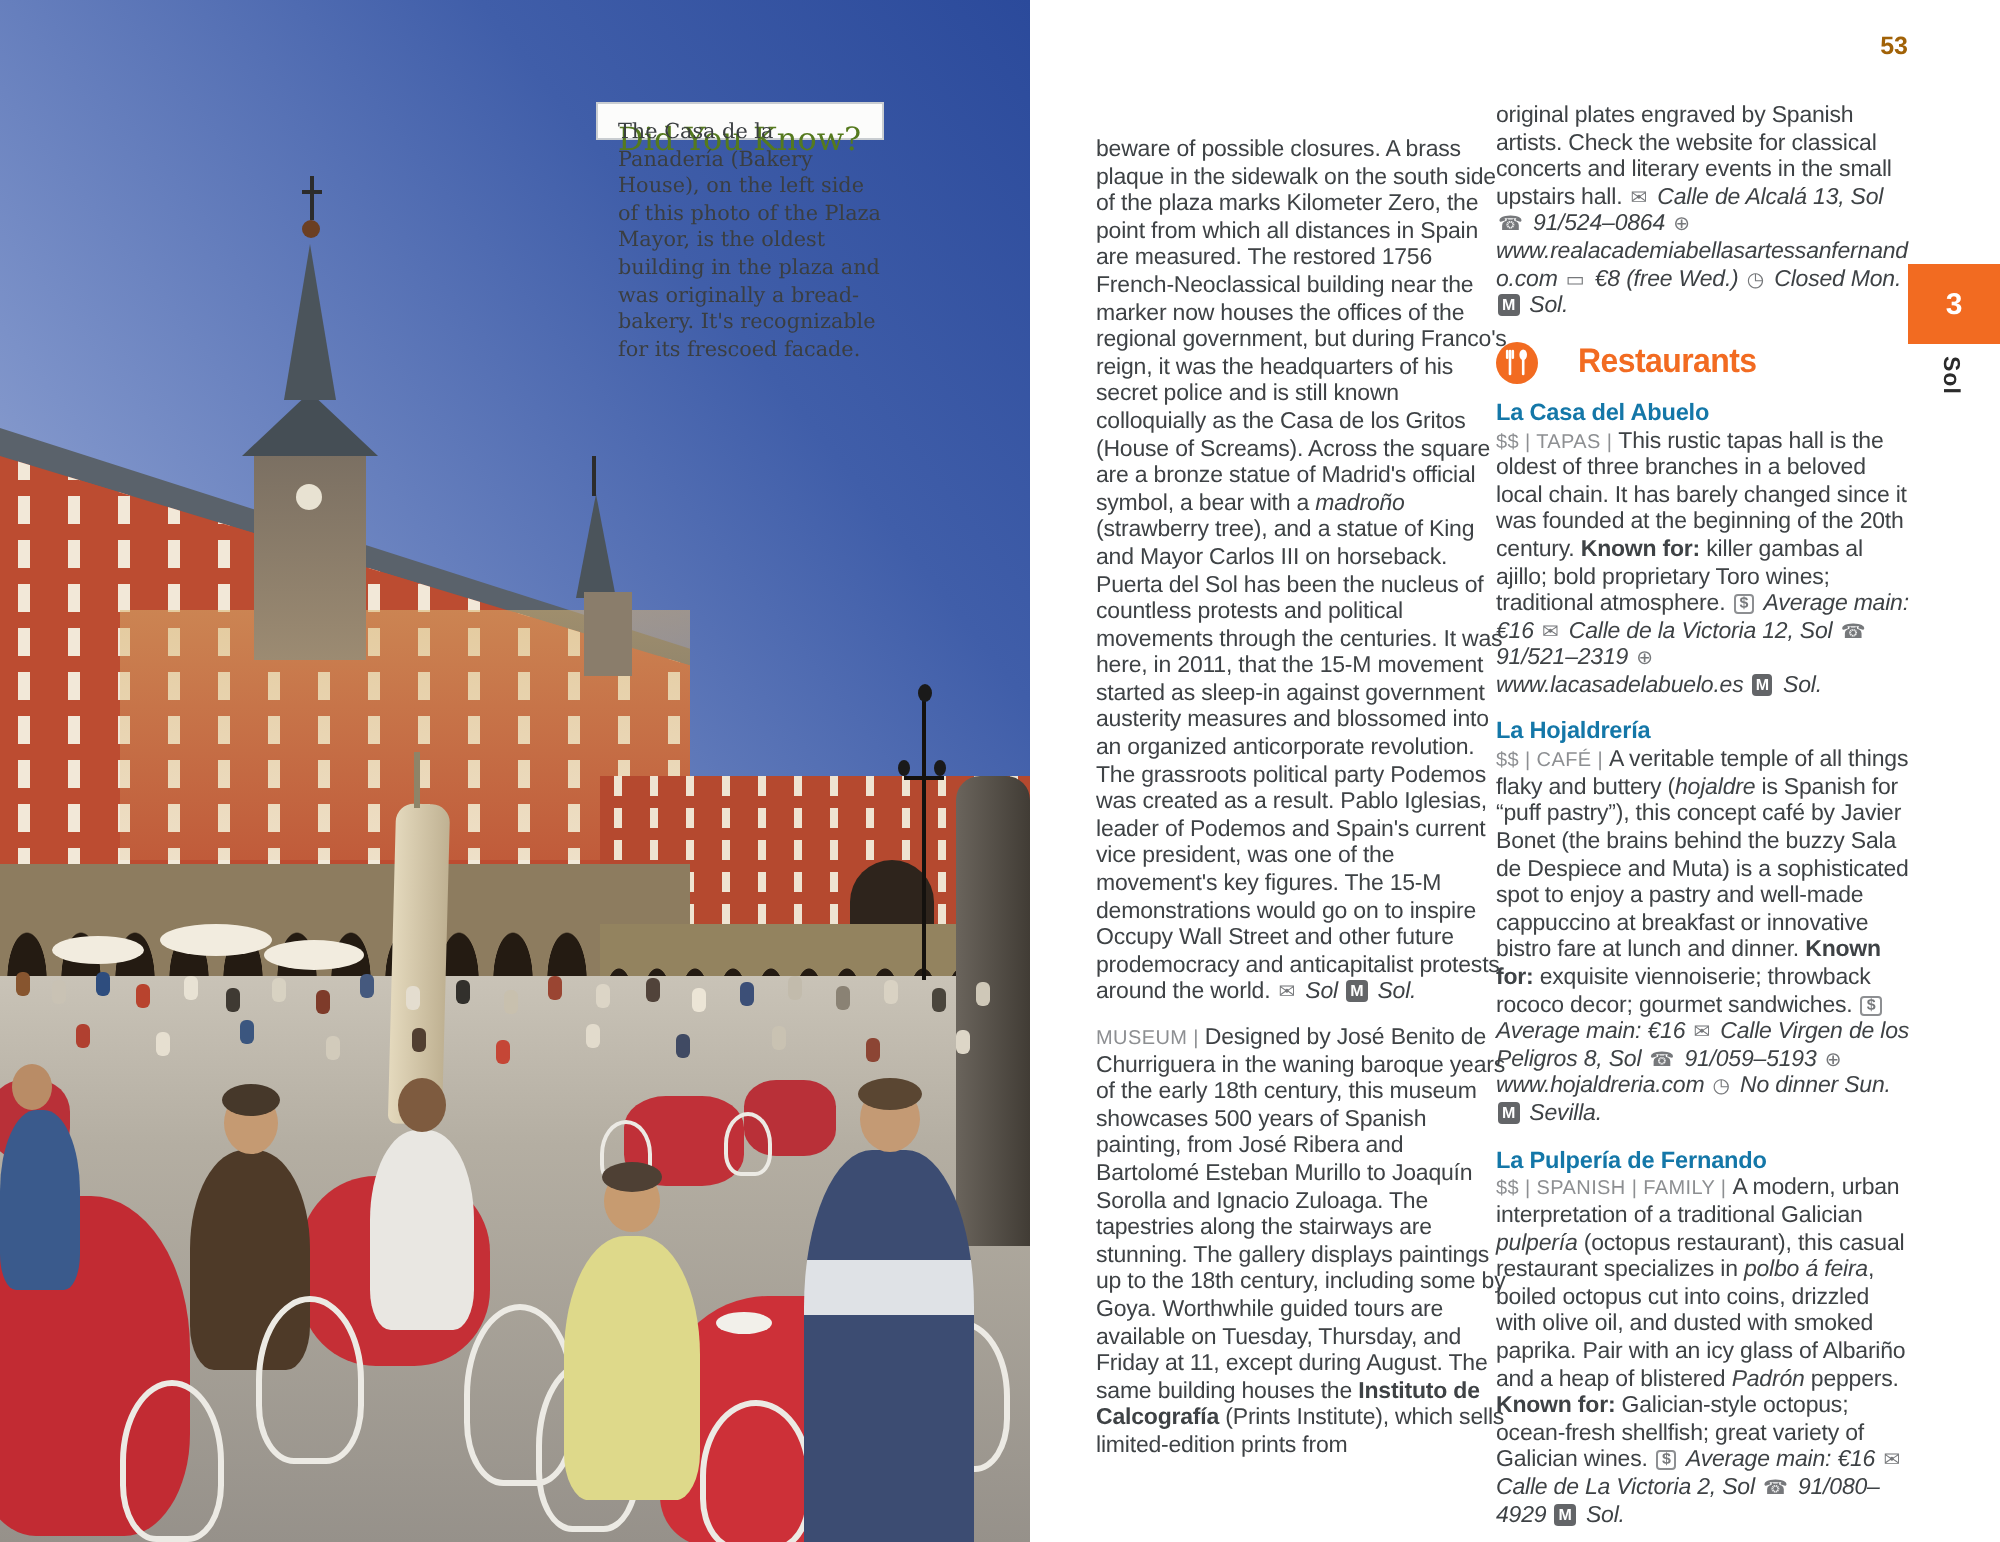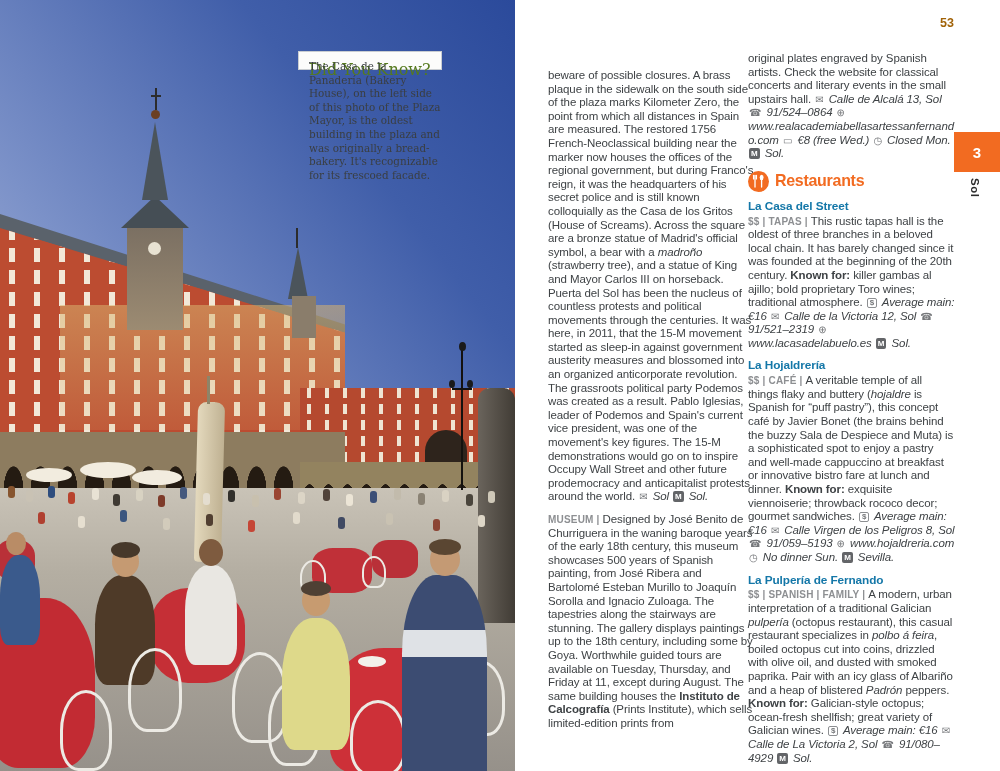--- a/index.html
+++ b/index.html
@@ -123,29 +123,29 @@
   .col{position:absolute;top:52px;width:207px;color:#3e4245;font-size:11.5px;
        line-height:13.6px;letter-spacing:-.1px;}
   .col-middle{left:548px;margin-top:17px;}
   .col-right{left:748px;}
   .body-para{margin:0 0 9px 0;overflow-wrap:anywhere;}
   .listing{margin:0 0 9px 0;}
   .listing-heading{margin:0 0 1px 0;font-size:11.8px;line-height:13.8px;}
   .listing-body{margin:0;overflow-wrap:anywhere;}
   .seg-hb{color:#1477a8;font-weight:bold;}
   .seg-hi{font-style:italic;color:#3e4245;}
-  .seg-label{color:#8d8f92;font-weight:bold;font-size:10px;letter-spacing:.2px;}
+  .seg-label{color:#8d8f92;font-weight:normal;font-size:10px;letter-spacing:.2px;}
   .seg-b{font-weight:bold;}
   .seg-i{font-style:italic;}
   .ic{font-style:normal;color:#76787b;font-size:10px;margin:0 2px 0 1px;}
   .ic-metro{display:inline-block;background:#636568;color:#fff;font-size:8px;font-weight:bold;
        line-height:9px;padding:1px 2px;border-radius:2px;vertical-align:1px;}
   .ic-dollar{display:inline-block;border:1px solid #8d8f92;color:#76787b;font-size:8px;
        font-weight:bold;line-height:8px;padding:0 2px;border-radius:2px;vertical-align:1px;}
-  .section-header{display:flex;align-items:center;gap:6px;margin:10px 0 8px;}
+  .section-header{display:flex;align-items:center;gap:20px;margin:10px 0 8px;}
   .sec-icon{width:21px;height:21px;flex:0 0 auto;display:inline-block;}
   .sec-label{color:#f26b21;font-weight:bold;font-size:17px;letter-spacing:-.3px;
        transform:scaleX(.94);transform-origin:left;}
 </style>
 </head>
 <body>
 
 <div class="page">
 
   <div class="photo">
@@ -237,21 +237,21 @@
               <path d="M7 4.5v11.5"></path>
               <path d="M5.6 4.5v3.4"></path>
               <path d="M8.4 4.5v3.4"></path>
               <path d="M13.6 8.8v7.2"></path>
             </g>
             <ellipse cx="13.6" cy="6.4" rx="1.9" ry="2.7" fill="#fff"></ellipse>
           </svg></span>
         <span class="sec-label">Restaurants</span>
       </div>
       <div class="listing">
-        <h4 class="listing-heading"><span class="seg-hb">La Casa del Street</span></h4>
+        <h4 class="listing-heading"><span class="seg-hb">La Casa del Abuelo</span></h4>
         <p class="listing-body"><span class="seg-label">$$ | TAPAS | </span><span class="seg-p">This rustic tapas hall is the oldest of three branches in a beloved local chain. It has barely changed since it was founded at the beginning of the 20th century. </span><span class="seg-b">Known for:</span><span class="seg-p"> killer gambas al ajillo; bold proprietary Toro wines; traditional atmosphere. </span><span class="ic ic-dollar">$</span><span class="seg-i"> Average main: €16 </span><span class="ic ic-envelope">✉</span><span class="seg-i"> Calle de la Victoria 12, Sol </span><span class="ic ic-phone">☎</span><span class="seg-i"> 91/521–2319 </span><span class="ic ic-globe">⊕</span><span class="seg-i"> www.lacasadelabuelo.es </span><span class="ic ic-metro">M</span><span class="seg-i"> Sol.</span></p>
       </div>
       <div class="listing">
         <h4 class="listing-heading"><span class="seg-hb">La Hojaldrería</span></h4>
         <p class="listing-body"><span class="seg-label">$$ | CAFÉ | </span><span class="seg-p">A veritable temple of all things flaky and buttery (</span><span class="seg-i">hojaldre</span><span class="seg-p"> is Spanish for “puff pastry”), this concept café by Javier Bonet (the brains behind the buzzy Sala de Despiece and Muta) is a sophisticated spot to enjoy a pastry and well-made cappuccino at breakfast or innovative bistro fare at lunch and dinner. </span><span class="seg-b">Known for:</span><span class="seg-p"> exquisite viennoiserie; throwback rococo decor; gourmet sandwiches. </span><span class="ic ic-dollar">$</span><span class="seg-i"> Average main: €16 </span><span class="ic ic-envelope">✉</span><span class="seg-i"> Calle Virgen de los Peligros 8, Sol </span><span class="ic ic-phone">☎</span><span class="seg-i"> 91/059–5193 </span><span class="ic ic-globe">⊕</span><span class="seg-i"> www.hojaldreria.com </span><span class="ic ic-clock">◷</span><span class="seg-i"> No dinner Sun. </span><span class="ic ic-metro">M</span><span class="seg-i"> Sevilla.</span></p>
       </div>
       <div class="listing">
         <h4 class="listing-heading"><span class="seg-hb">La Pulpería de Fernando</span></h4>
         <p class="listing-body"><span class="seg-label">$$ | SPANISH | FAMILY | </span><span class="seg-p">A modern, urban interpretation of a traditional Galician </span><span class="seg-i">pulpería</span><span class="seg-p"> (octopus restaurant), this casual restaurant specializes in </span><span class="seg-i">polbo á feira</span><span class="seg-p">, boiled octopus cut into coins, drizzled with olive oil, and dusted with smoked paprika. Pair with an icy glass of Albariño and a heap of blistered </span><span class="seg-i">Padrón</span><span class="seg-p"> peppers. </span><span class="seg-b">Known for:</span><span class="seg-p"> Galician-style octopus; ocean-fresh shellfish; great variety of Galician wines. </span><span class="ic ic-dollar">$</span><span class="seg-i"> Average main: €16 </span><span class="ic ic-envelope">✉</span><span class="seg-i"> Calle de La Victoria 2, Sol </span><span class="ic ic-phone">☎</span><span class="seg-i"> 91/080–4929 </span><span class="ic ic-metro">M</span><span class="seg-i"> Sol.</span></p>
       </div>

